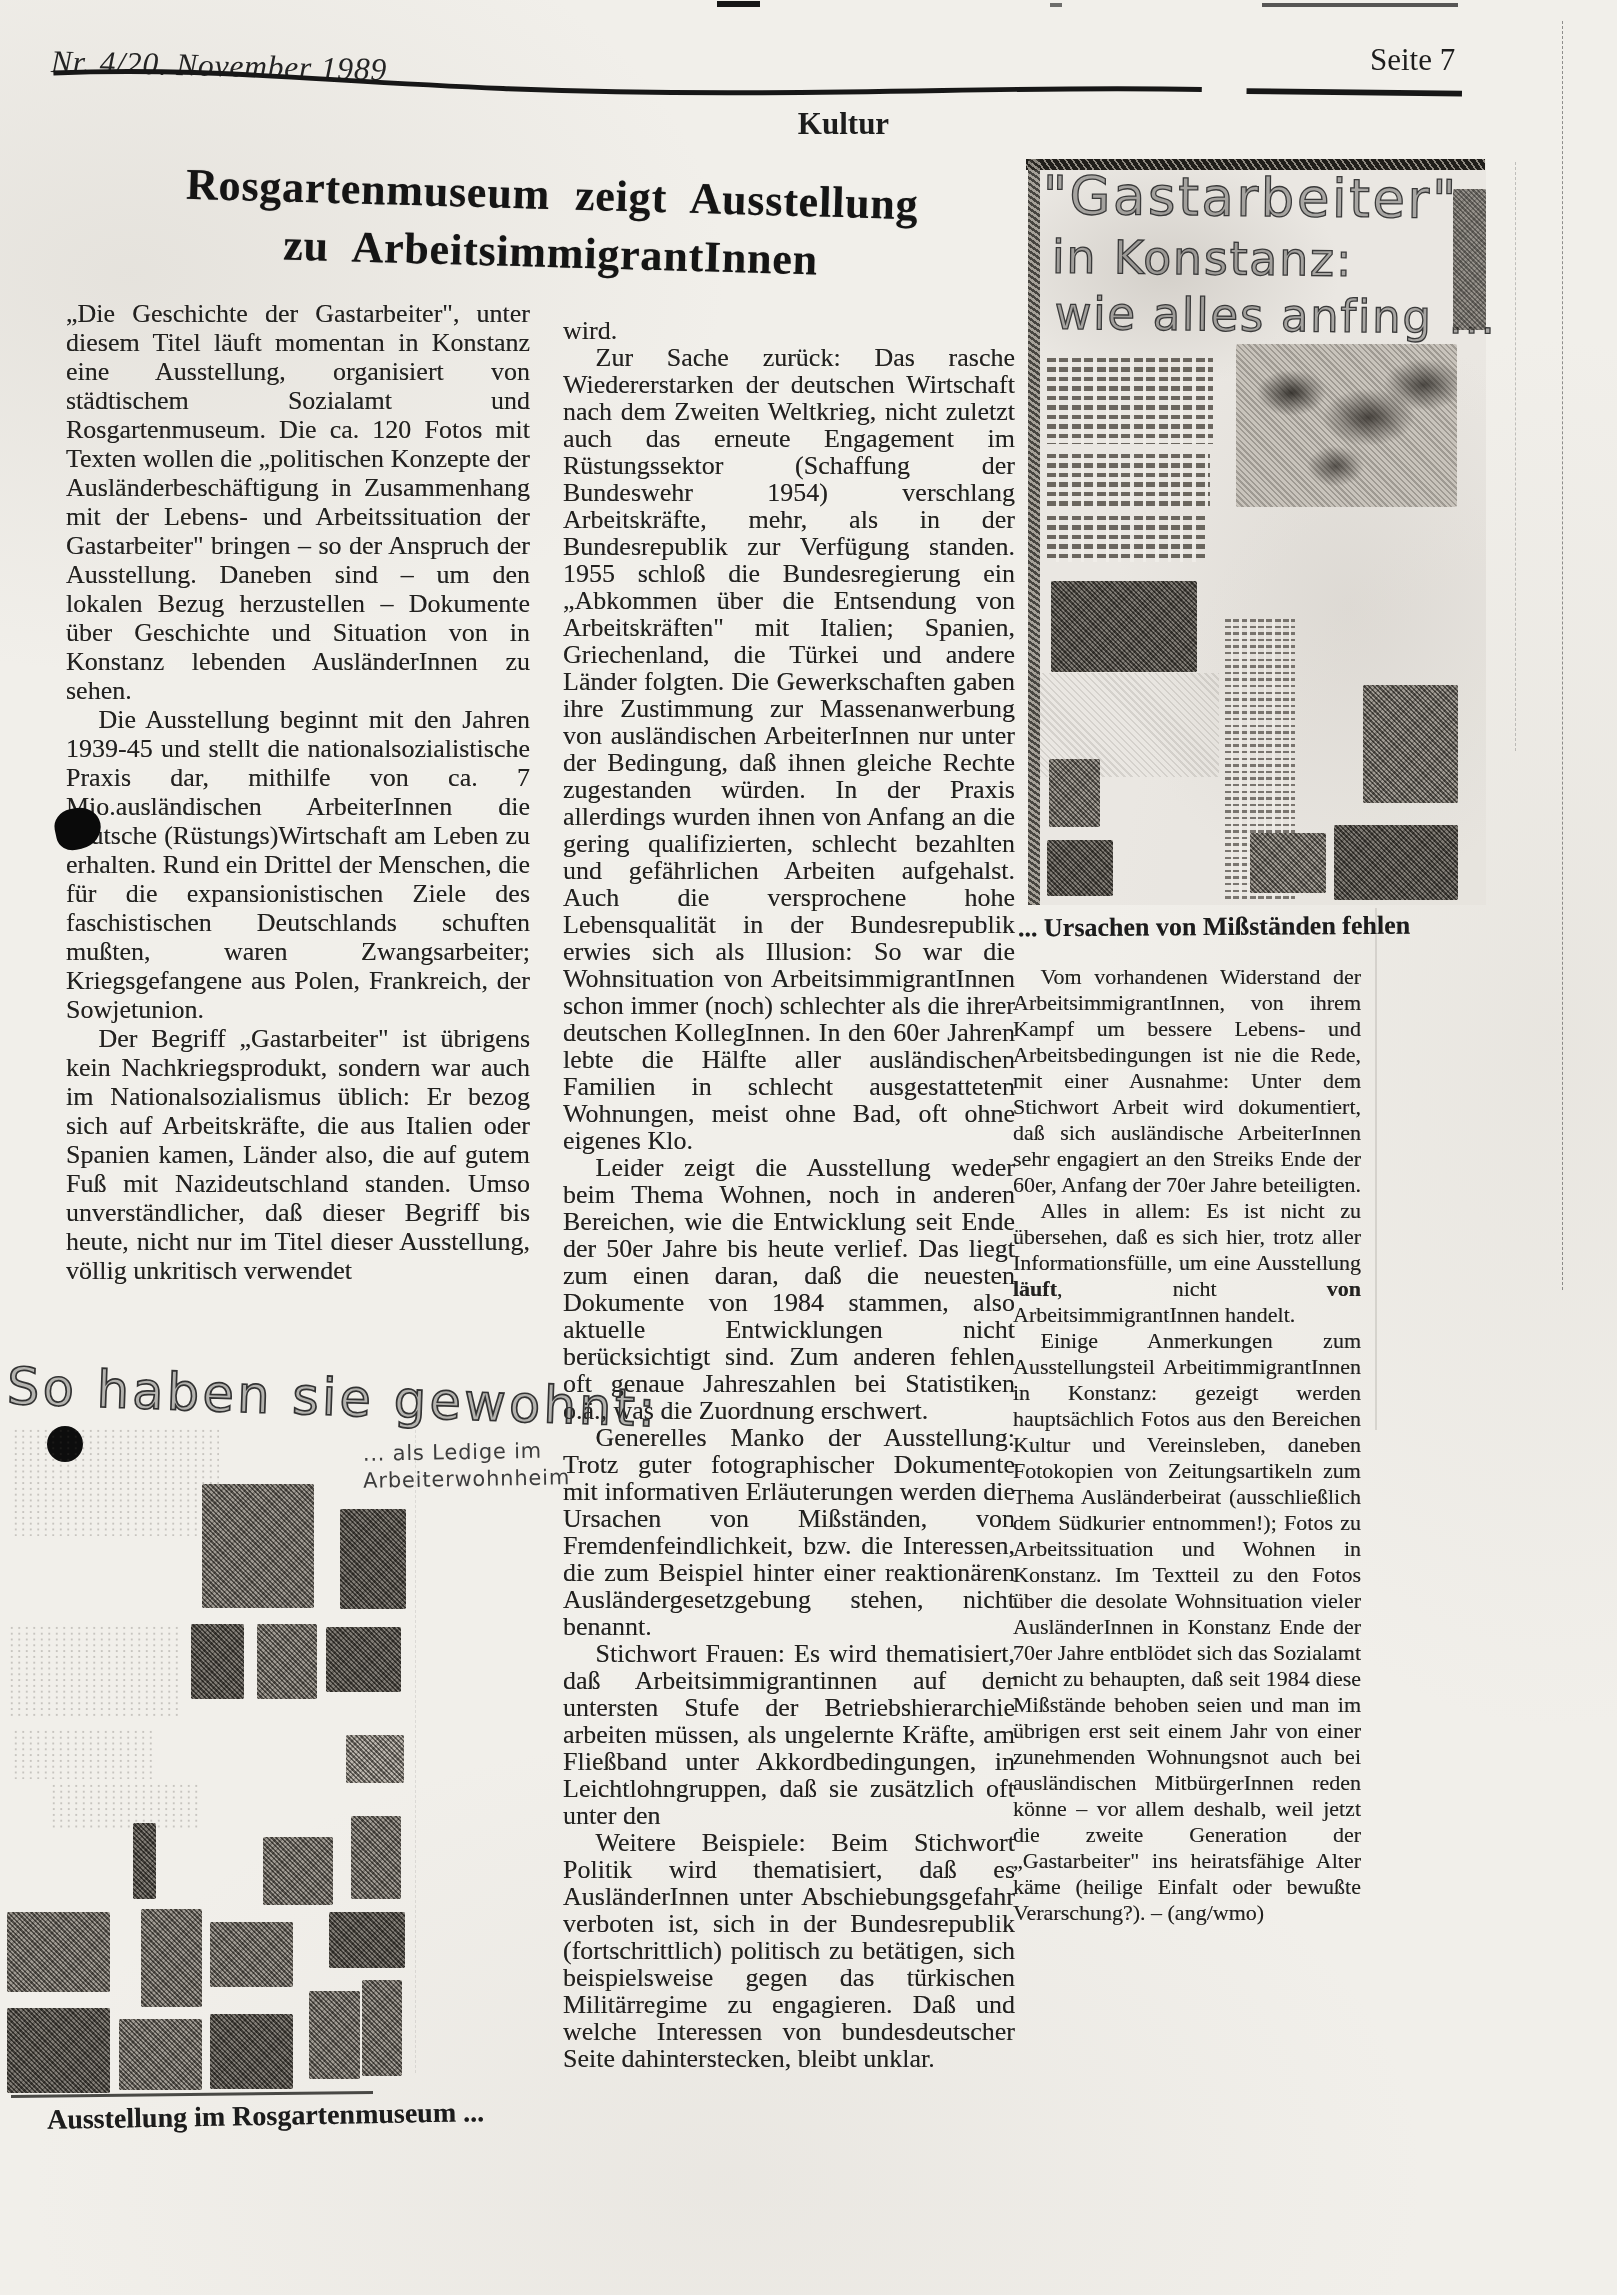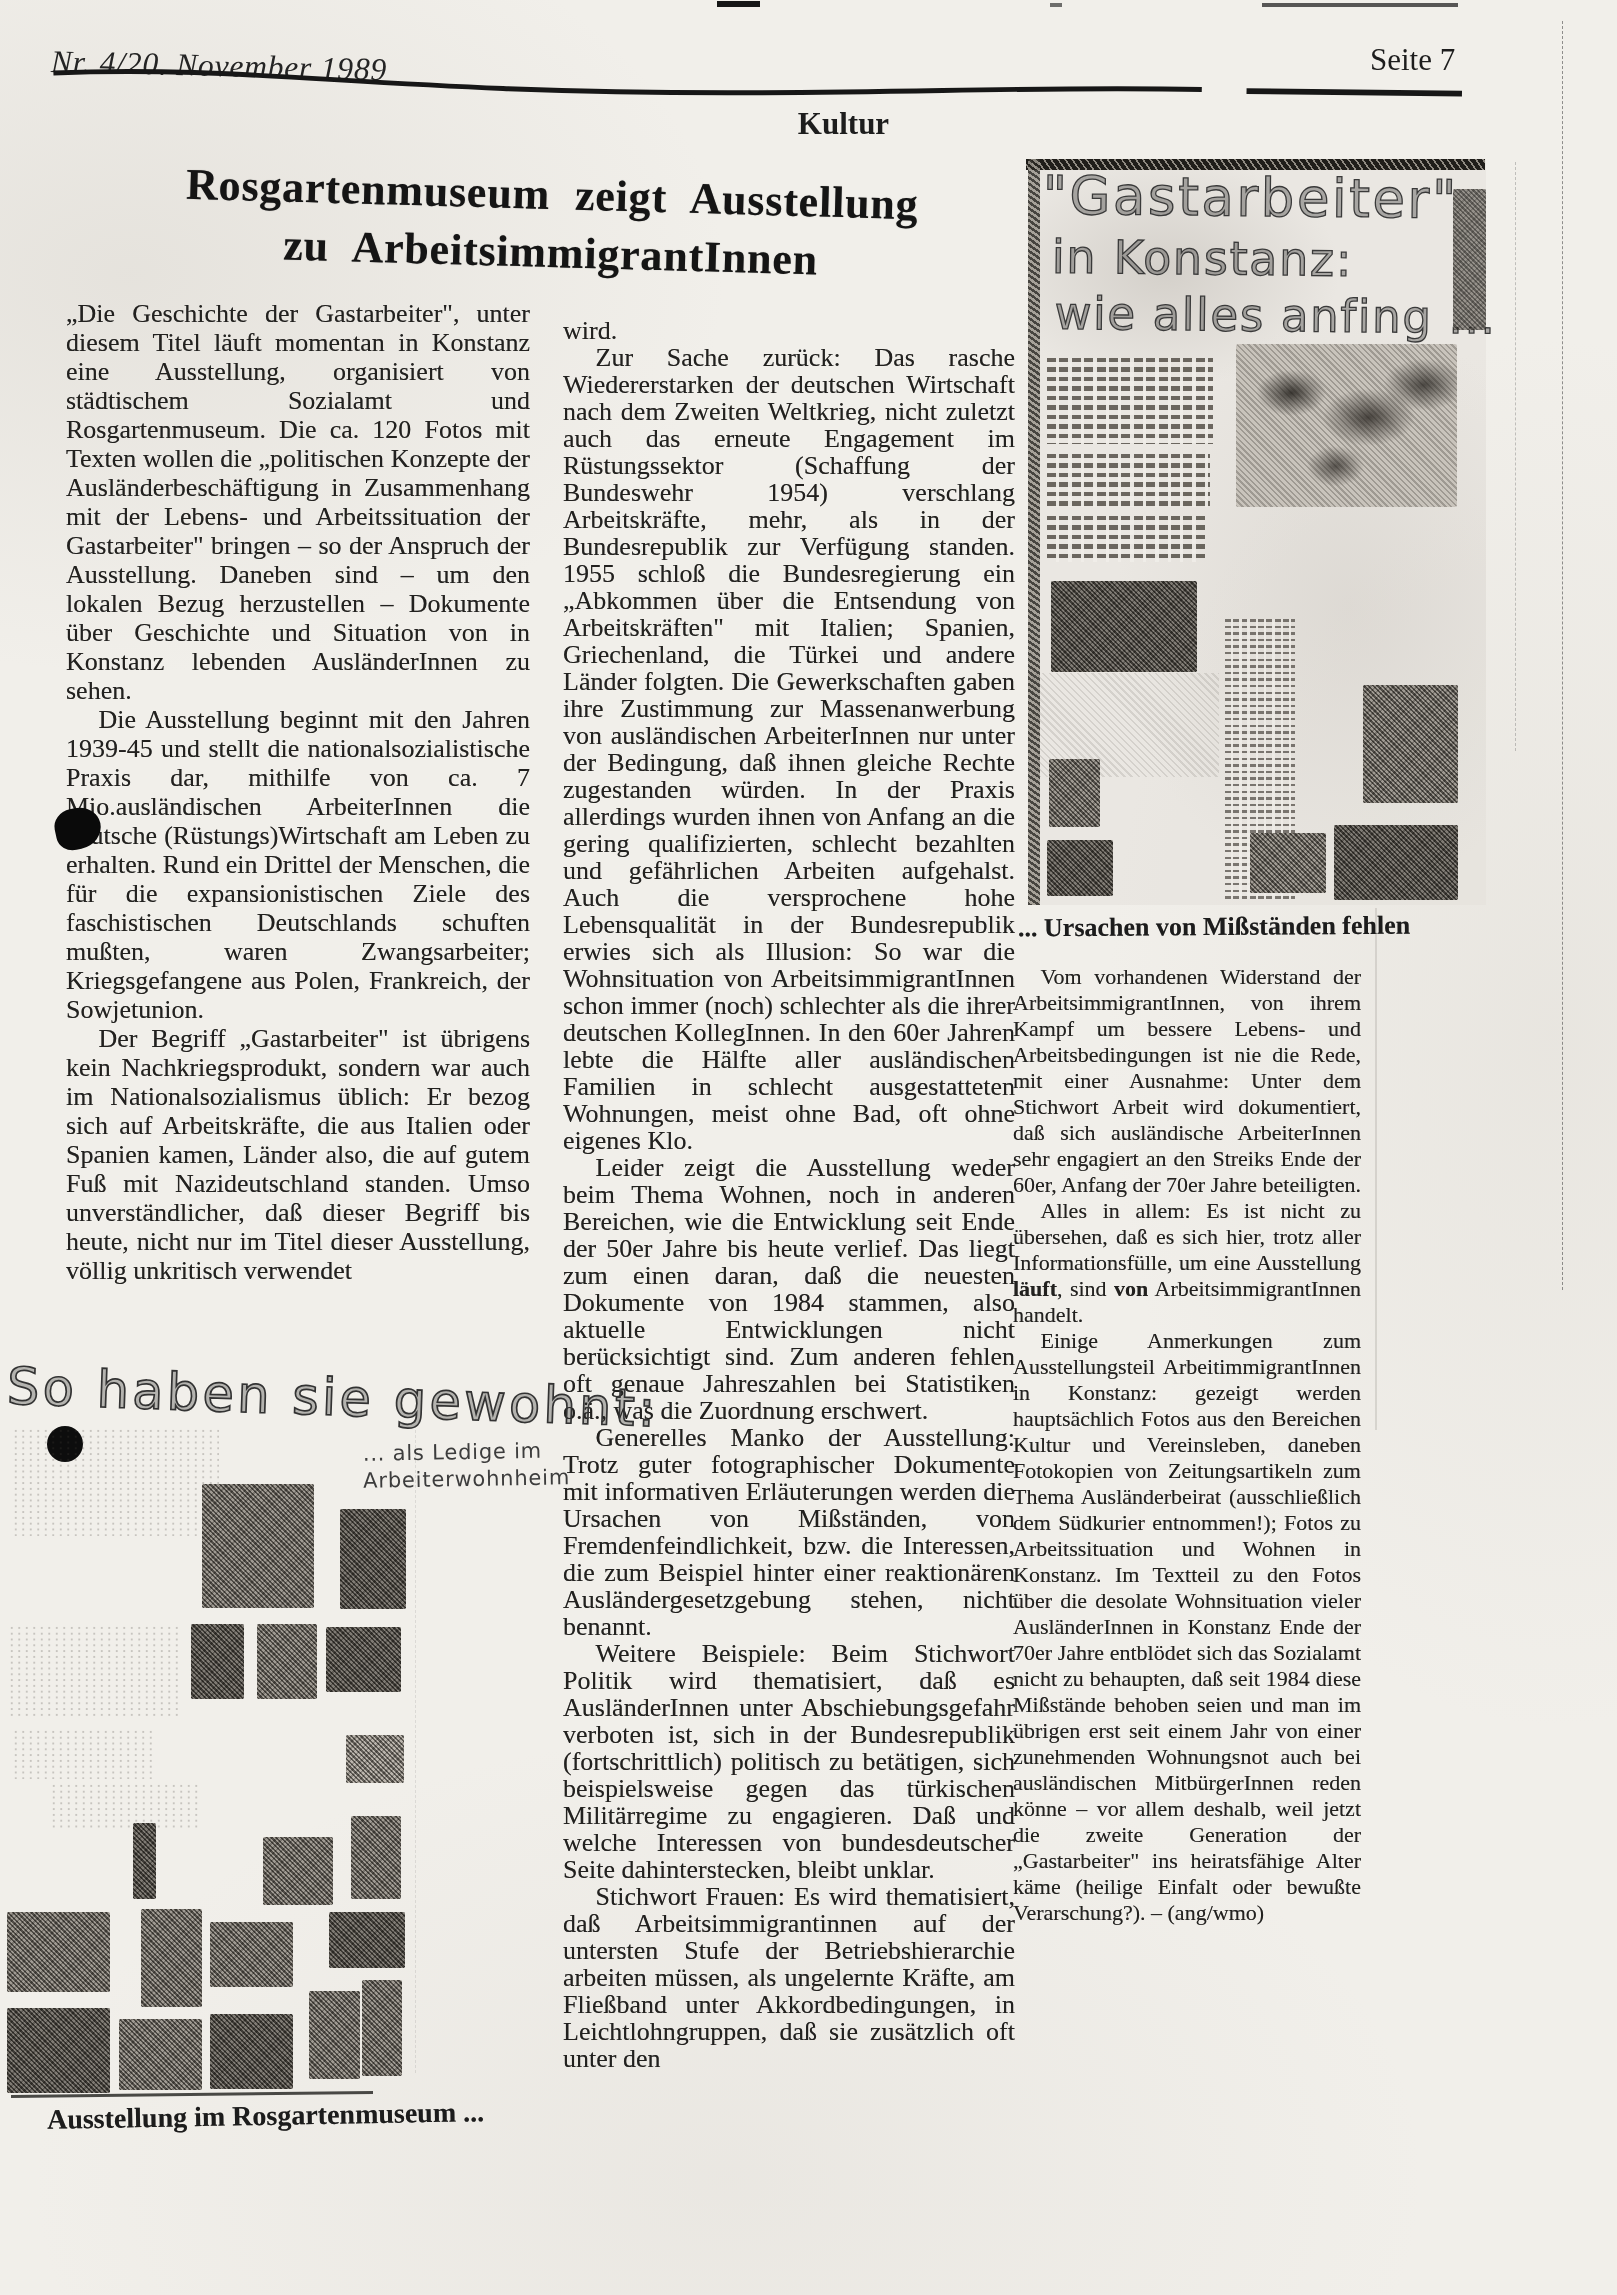--- a/index.html
+++ b/index.html
@@ -111,26 +111,26 @@
   <div id="col1" class="col">
       <p><span>„Die Geschichte der Gastarbeiter", unter diesem Titel läuft momentan in Konstanz eine Ausstellung, organisiert von städtischem Sozialamt und Rosgartenmuseum. Die ca. 120 Fotos mit Texten wollen die „politischen Konzepte der Ausländerbeschäftigung in Zusammenhang mit der Lebens- und Arbeitssituation der Gastarbeiter" bringen – so der Anspruch der Ausstellung. Daneben sind – um den lokalen Bezug herzustellen – Dokumente über Geschichte und Situation von in Konstanz lebenden AusländerInnen zu sehen.</span></p>
       <p class="ind"><span>Die Ausstellung beginnt mit den Jahren 1939-45 und stellt die nationalsozialistische Praxis dar, mithilfe von ca. 7 Mio.ausländischen ArbeiterInnen die deutsche (Rüstungs)Wirtschaft am Leben zu erhalten. Rund ein Drittel der Menschen, die für die expansionistischen Ziele des faschistischen Deutschlands schuften mußten, waren Zwangsarbeiter; Kriegsgefangene aus Polen, Frankreich, der Sowjetunion.</span></p>
       <p class="ind"><span>Der Begriff „Gastarbeiter" ist übrigens kein Nachkriegsprodukt, sondern war auch im Nationalsozialismus üblich: Er bezog sich auf Arbeitskräfte, die aus Italien oder Spanien kamen, Länder also, die auf gutem Fuß mit Nazideutschland standen. Umso unverständlicher, daß dieser Begriff bis heute, nicht nur im Titel dieser Ausstellung, völlig unkritisch verwendet</span></p>
     </div>
   <div id="col2" class="col">
       <p><span>wird.</span></p>
       <p class="ind"><span>Zur Sache zurück: Das rasche Wiedererstarken der deutschen Wirtschaft nach dem Zweiten Weltkrieg, nicht zuletzt auch das erneute Engagement im Rüstungssektor (Schaffung der Bundeswehr 1954) verschlang Arbeitskräfte, mehr, als in der Bundesrepublik zur Verfügung standen. 1955 schloß die Bundesregierung ein „Abkommen über die Entsendung von Arbeitskräften" mit Italien; Spanien, Griechenland, die Türkei und andere Länder folgten. Die Gewerkschaften gaben ihre Zustimmung zur Massenanwerbung von ausländischen ArbeiterInnen nur unter der Bedingung, daß ihnen gleiche Rechte zugestanden würden. In der Praxis allerdings wurden ihnen von Anfang an die gering qualifizierten, schlecht bezahlten und gefährlichen Arbeiten aufgehalst. Auch die versprochene hohe Lebensqualität in der Bundesrepublik erwies sich als Illusion: So war die Wohnsituation von ArbeitsimmigrantInnen schon immer (noch) schlechter als die ihrer deutschen KollegInnen. In den 60er Jahren lebte die Hälfte aller ausländischen Familien in schlecht ausgestatteten Wohnungen, meist ohne Bad, oft ohne eigenes Klo.</span></p>
       <p class="ind"><span>Leider zeigt die Ausstellung weder beim Thema Wohnen, noch in anderen Bereichen, wie die Entwicklung seit Ende der 50er Jahre bis heute verlief. Das liegt zum einen daran, daß die neuesten Dokumente von 1984 stammen, also aktuelle Entwicklungen nicht berücksichtigt sind. Zum anderen fehlen oft genaue Jahreszahlen bei Statistiken o.ä., was die Zuordnung erschwert.</span></p>
       <p class="ind"><span>Generelles Manko der Ausstellung: Trotz guter fotographischer Dokumente mit informativen Erläuterungen werden die Ursachen von Mißständen, von Fremdenfeindlichkeit, bzw. die Interessen, die zum Beispiel hinter einer reaktionären Ausländergesetzgebung stehen, nicht benannt.</span></p>
+      <p class="ind"><span>Stichwort Frauen: Es wird thematisiert, daß Arbeitsimmigrantinnen auf der untersten Stufe der Betriebshierarchie arbeiten müssen, als ungelernte Kräfte, am Fließband unter Akkordbedingungen, in Leichtlohngruppen, daß sie zusätzlich oft unter den</span></p>
       <p class="ind"><span>Weitere Beispiele: Beim Stichwort Politik wird thematisiert, daß es AusländerInnen unter Abschiebungsgefahr verboten ist, sich in der Bundesrepublik (fortschrittlich) politisch zu betätigen, sich beispielsweise gegen das türkischen Militärregime zu engagieren. Daß und welche Interessen von bundesdeutscher Seite dahinterstecken, bleibt unklar.</span></p>
-      <p class="ind"><span>Stichwort Frauen: Es wird thematisiert, daß Arbeitsimmigrantinnen auf der untersten Stufe der Betriebshierarchie arbeiten müssen, als ungelernte Kräfte, am Fließband unter Akkordbedingungen, in Leichtlohngruppen, daß sie zusätzlich oft unter den</span></p>
     </div>
   <div id="col3" class="col">
       <p class="ind"><span>Vom vorhandenen Widerstand der ArbeitsimmigrantInnen, von ihrem Kampf um bessere Lebens- und Arbeitsbedingungen ist nie die Rede, mit einer Ausnahme: Unter dem Stichwort Arbeit wird dokumentiert, daß sich ausländische ArbeiterInnen sehr engagiert an den Streiks Ende der 60er, Anfang der 70er Jahre beteiligten.</span></p>
-      <p class="ind"><span>Alles in allem: Es ist nicht zu übersehen, daß es sich hier, trotz aller Informationsfülle, um eine Ausstellung </span><b>läuft</b><span>, sind </span><b>von</b><span> ArbeitsimmigrantInnen handelt.</span></p>
+      <p class="ind"><span>Alles in allem: Es ist nicht zu übersehen, daß es sich hier, trotz aller Informationsfülle, um eine Ausstellung </span><b>läuft</b><span>, nicht </span><b>von</b><span> ArbeitsimmigrantInnen handelt.</span></p>
       <p class="ind"><span>Einige Anmerkungen zum Ausstellungsteil ArbeitimmigrantInnen in Konstanz: gezeigt werden hauptsächlich Fotos aus den Bereichen Kultur und Vereinsleben, daneben Fotokopien von Zeitungsartikeln zum Thema Ausländerbeirat (ausschließlich dem Südkurier entnommen!); Fotos zu Arbeitssituation und Wohnen in Konstanz. Im Textteil zu den Fotos über die desolate Wohnsituation vieler AusländerInnen in Konstanz Ende der 70er Jahre entblödet sich das Sozialamt nicht zu behaupten, daß seit 1984 diese Mißstände behoben seien und man im übrigen erst seit einem Jahr von einer zunehmenden Wohnungsnot auch bei ausländischen MitbürgerInnen reden könne – vor allem deshalb, weil jetzt die zweite Generation der „Gastarbeiter" ins heiratsfähige Alter käme (heilige Einfalt oder bewußte Verarschung?). – (ang/wmo)</span></p>
     </div>
 
   <div class="abs blob" style="left:55px;top:808px;width:46px;height:41px;"></div>
 
   <div class="abs clip-bg"></div>
   <div class="abs hatch-h"></div>
   <div class="abs hatch-v"></div>
   <div class="abs clip-head">
     <div class="ln1">"Gastarbeiter"</div>

